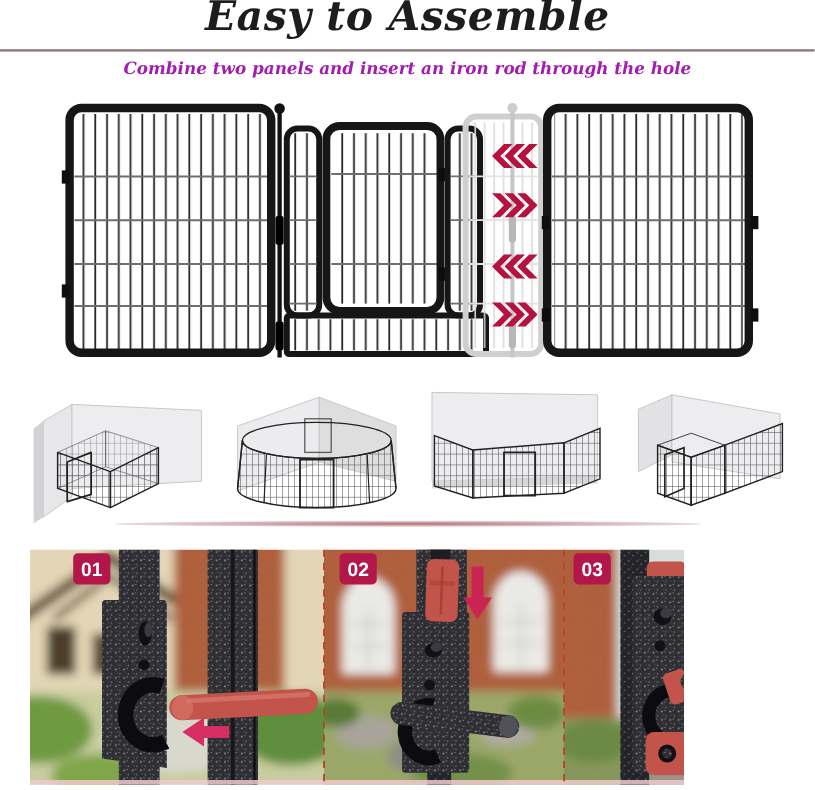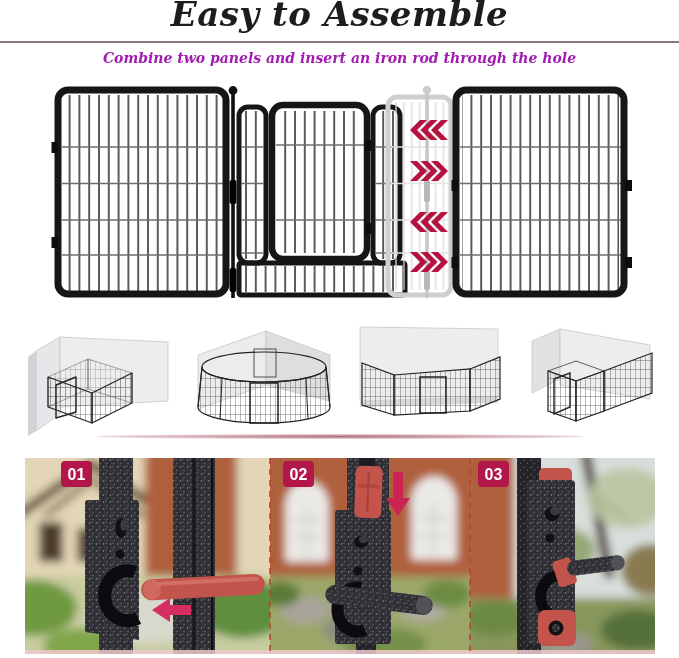--- a/index.html
+++ b/index.html
@@ -7,21 +7,21 @@
           font-family:"DejaVu Serif", serif;}
   .title{position:absolute;top:-6px;left:0;width:100%;text-align:center;
          font-size:34px;font-weight:bold;font-style:italic;color:#1d1d1f;letter-spacing:.5px;}
   .rule{position:absolute;top:41px;left:0;width:679px;height:2px;background:#8b7a78;}
   .subtitle{position:absolute;top:50px;left:0;width:100%;text-align:center;
             font-size:14px;font-weight:bold;font-style:italic;color:#a21caf;}
   .assembly-svg{position:absolute;top:85px;left:0;}
   .configs-svg{position:absolute;top:315px;left:0;}
   .fade-divider{position:absolute;top:434px;left:95px;width:490px;height:5px;border-radius:50%;
       background:radial-gradient(ellipse at center, rgba(164,84,99,.85) 0%, rgba(164,84,99,.35) 55%, rgba(164,84,99,0) 95%);}
-  .photo-strip{position:absolute;top:458px;left:25px;width:630px;height:196px;overflow:hidden;}
+  .photo-strip{position:absolute;top:458px;left:25px;width:545px;height:196px;overflow:hidden;}
   .badge-text{font-family:"Liberation Sans", sans-serif;font-weight:bold;font-size:16px;}
 </style>
 </head>
 <body>
 
 <div class="canvas">
 
   <div class="title">Easy to Assemble</div>
   <div class="rule"></div>
   <div class="subtitle">Combine two panels and insert an iron rod through the hole</div>

